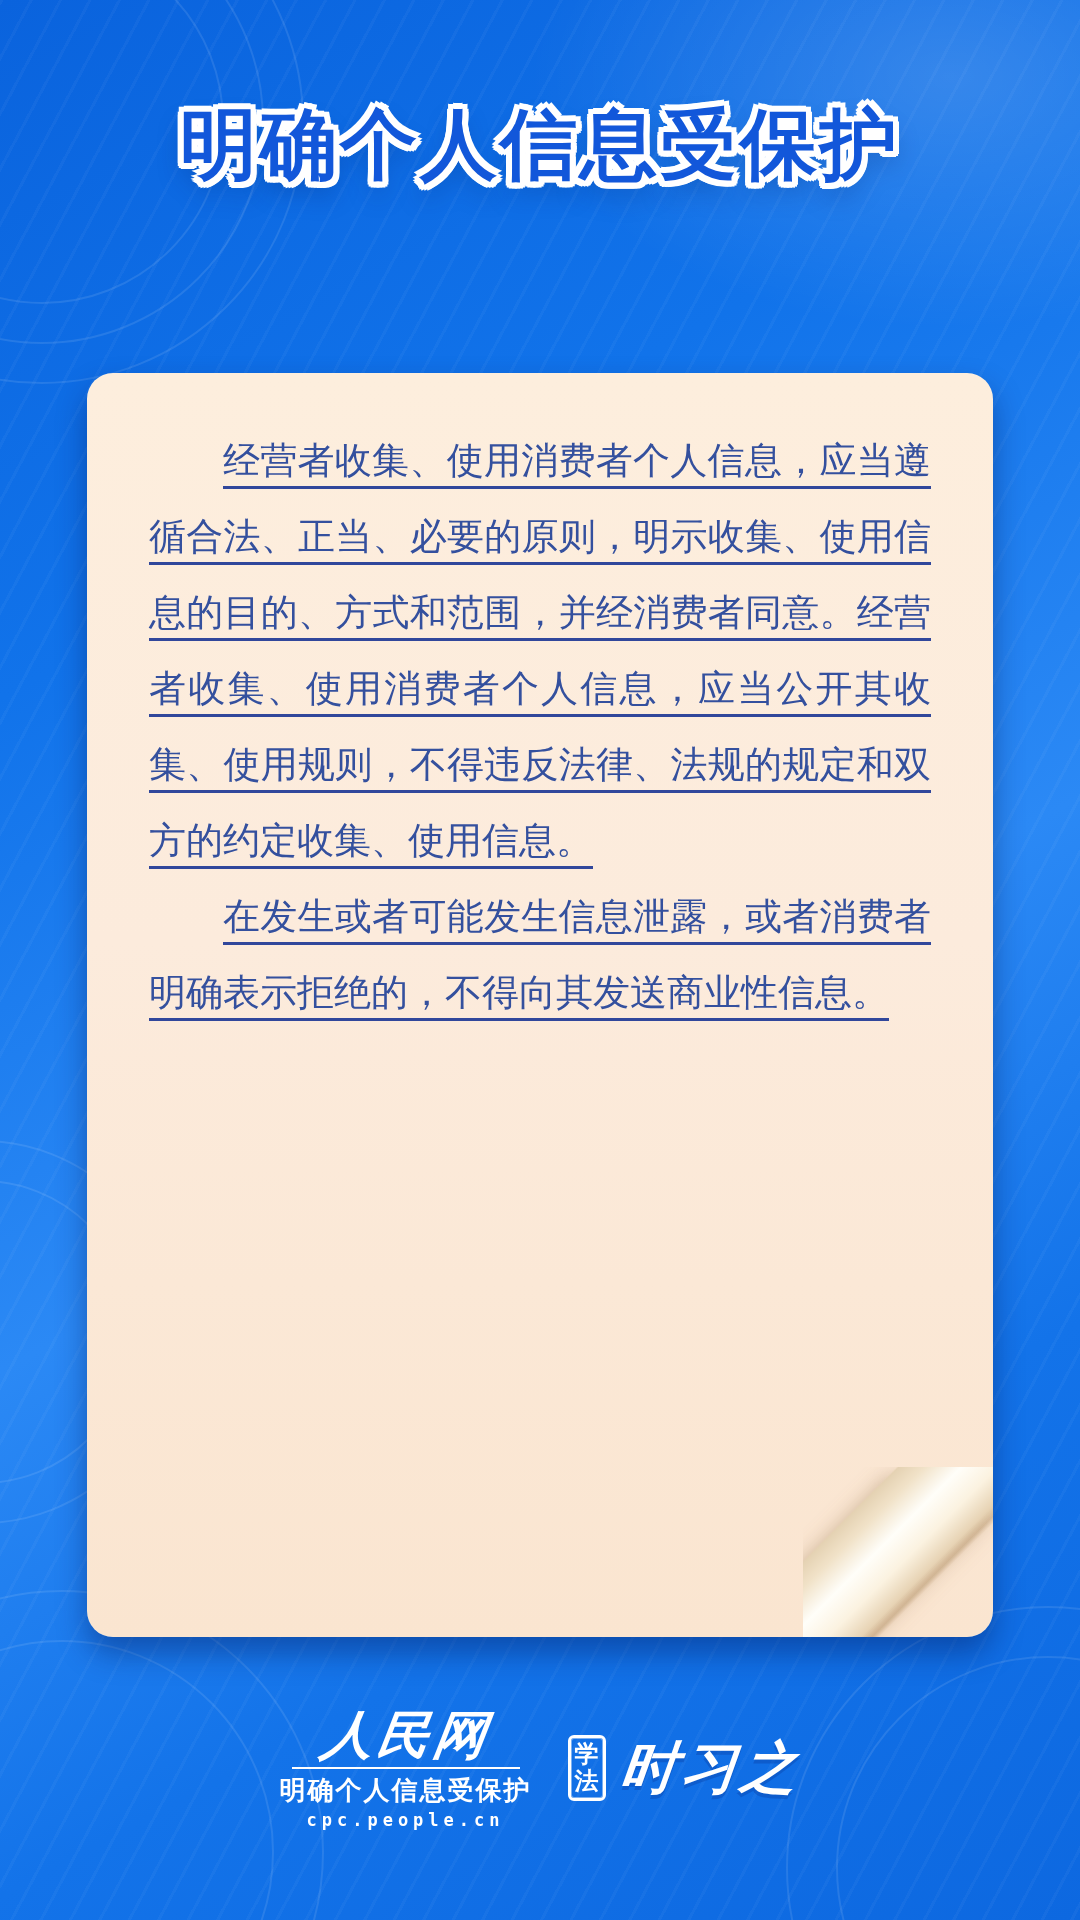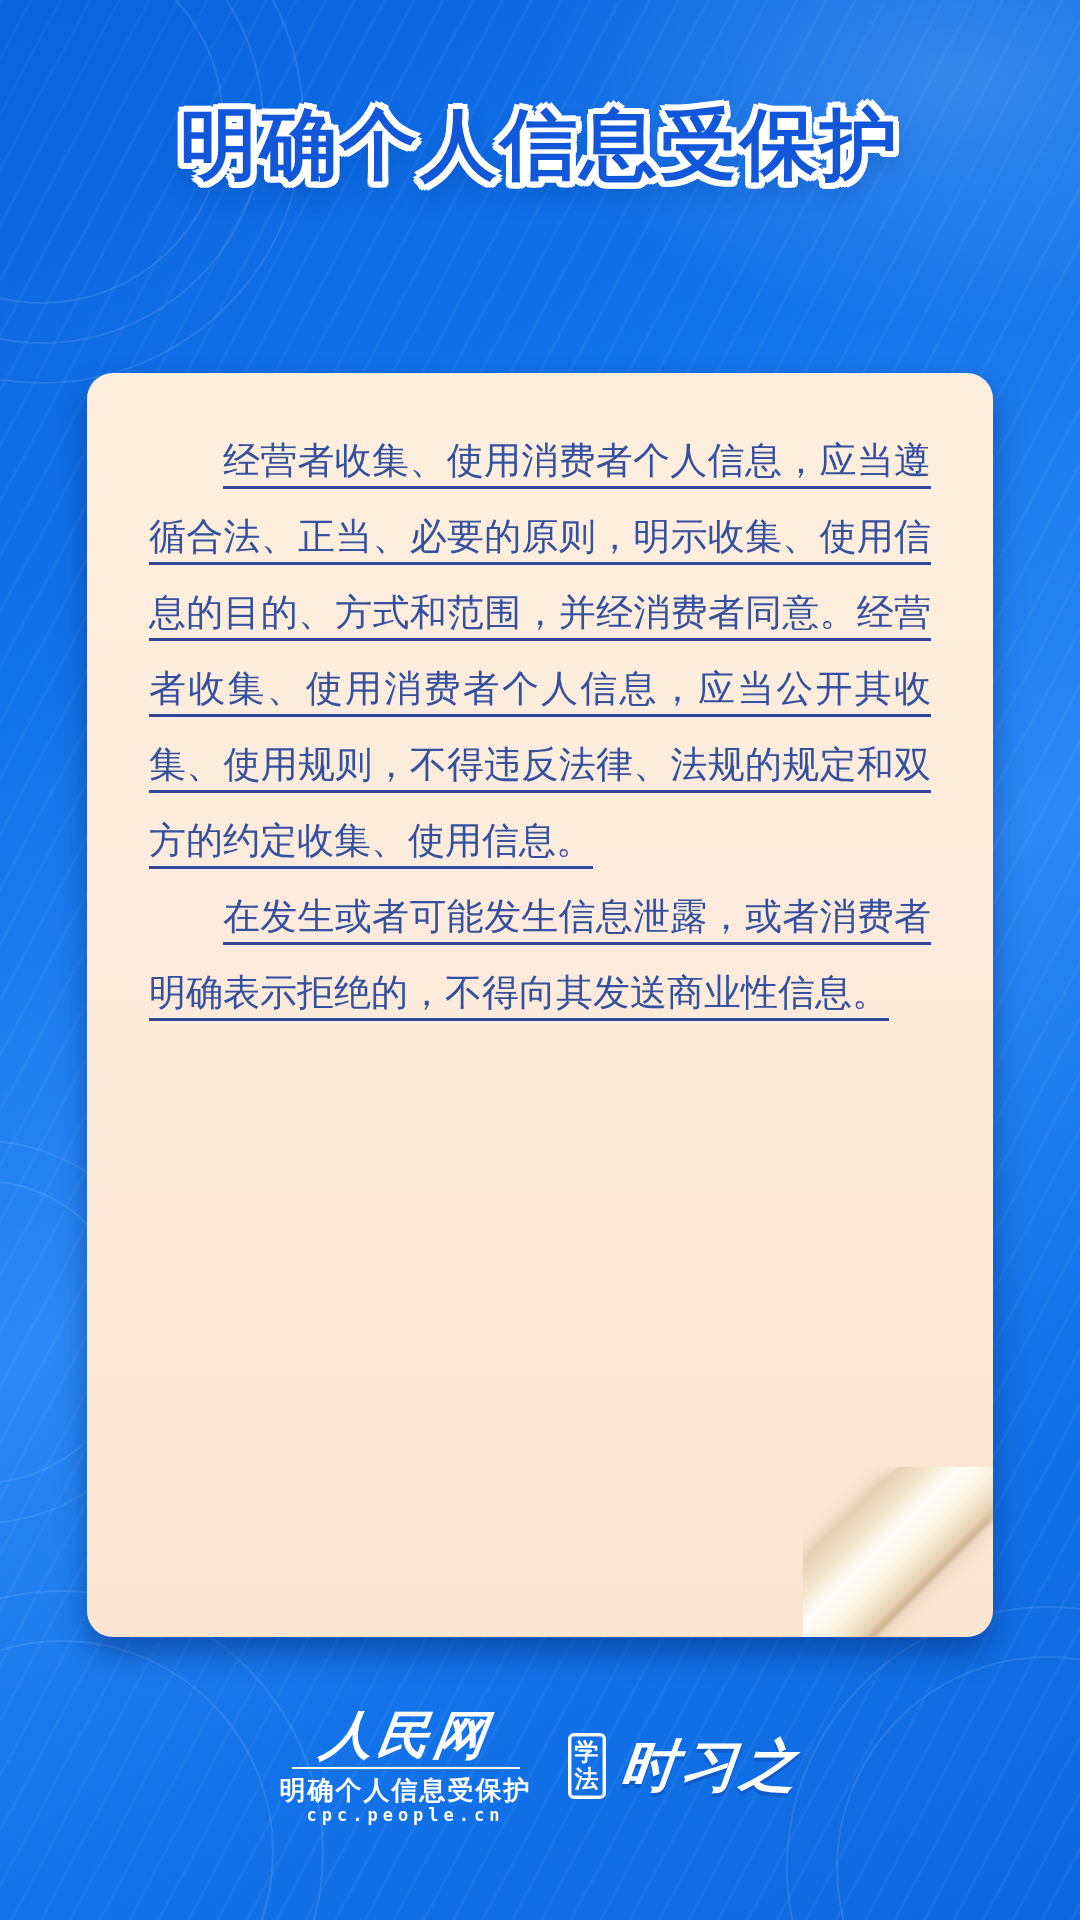--- a/index.html
+++ b/index.html
@@ -83,21 +83,21 @@
   .pd-block { display:flex; flex-direction:column; align-items:center; }
   .pd-script {
     font-family:"DejaVu Serif","Liberation Serif",serif;
     font-size:52px; line-height:58px; font-style:italic; font-weight:bold;
     transform:skewX(-8deg); letter-spacing:4px;
   }
   .pd-divider { width:228px; height:2px; background:#fff; margin:3px 0 6px; }
   .pd-name { font-size:26px; font-weight:bold; letter-spacing:2px; line-height:30px; }
   .pd-url {
     font-family:"DejaVu Sans Mono","Liberation Mono",monospace;
-    font-size:17px; font-weight:bold; letter-spacing:5px; line-height:20px;
+    font-size:17px; font-weight:bold; letter-spacing:5px; margin-top:5px; line-height:20px;
   }
   .program-block { display:flex; align-items:center; gap:15px; }
   .xf-badge {
     border:3px solid #fff; border-radius:6px; padding:3px 4px;
     display:flex; flex-direction:column; align-items:center;
     font-size:24px; line-height:27px; font-weight:bold;
     box-shadow: inset 0 0 0 1px rgba(255,255,255,.45);
   }
   .sxz {
     font-size:56px; font-weight:900; font-style:italic; letter-spacing:4px;

